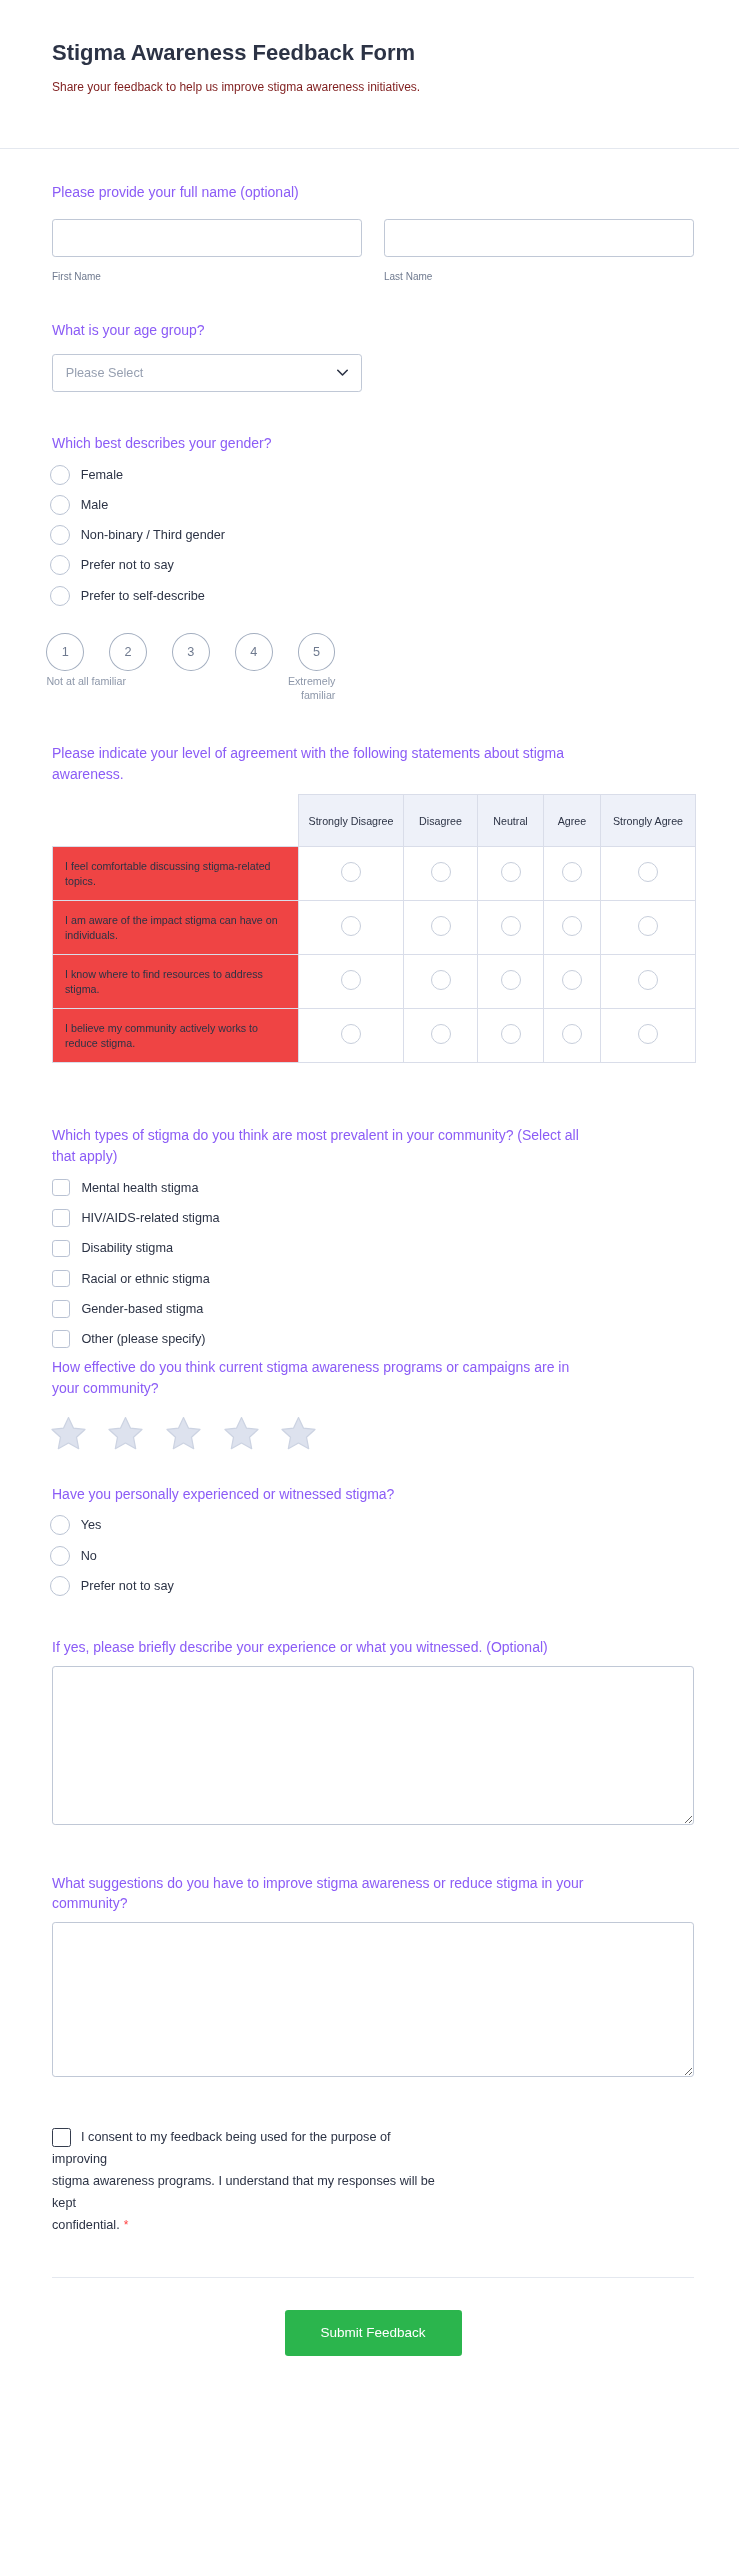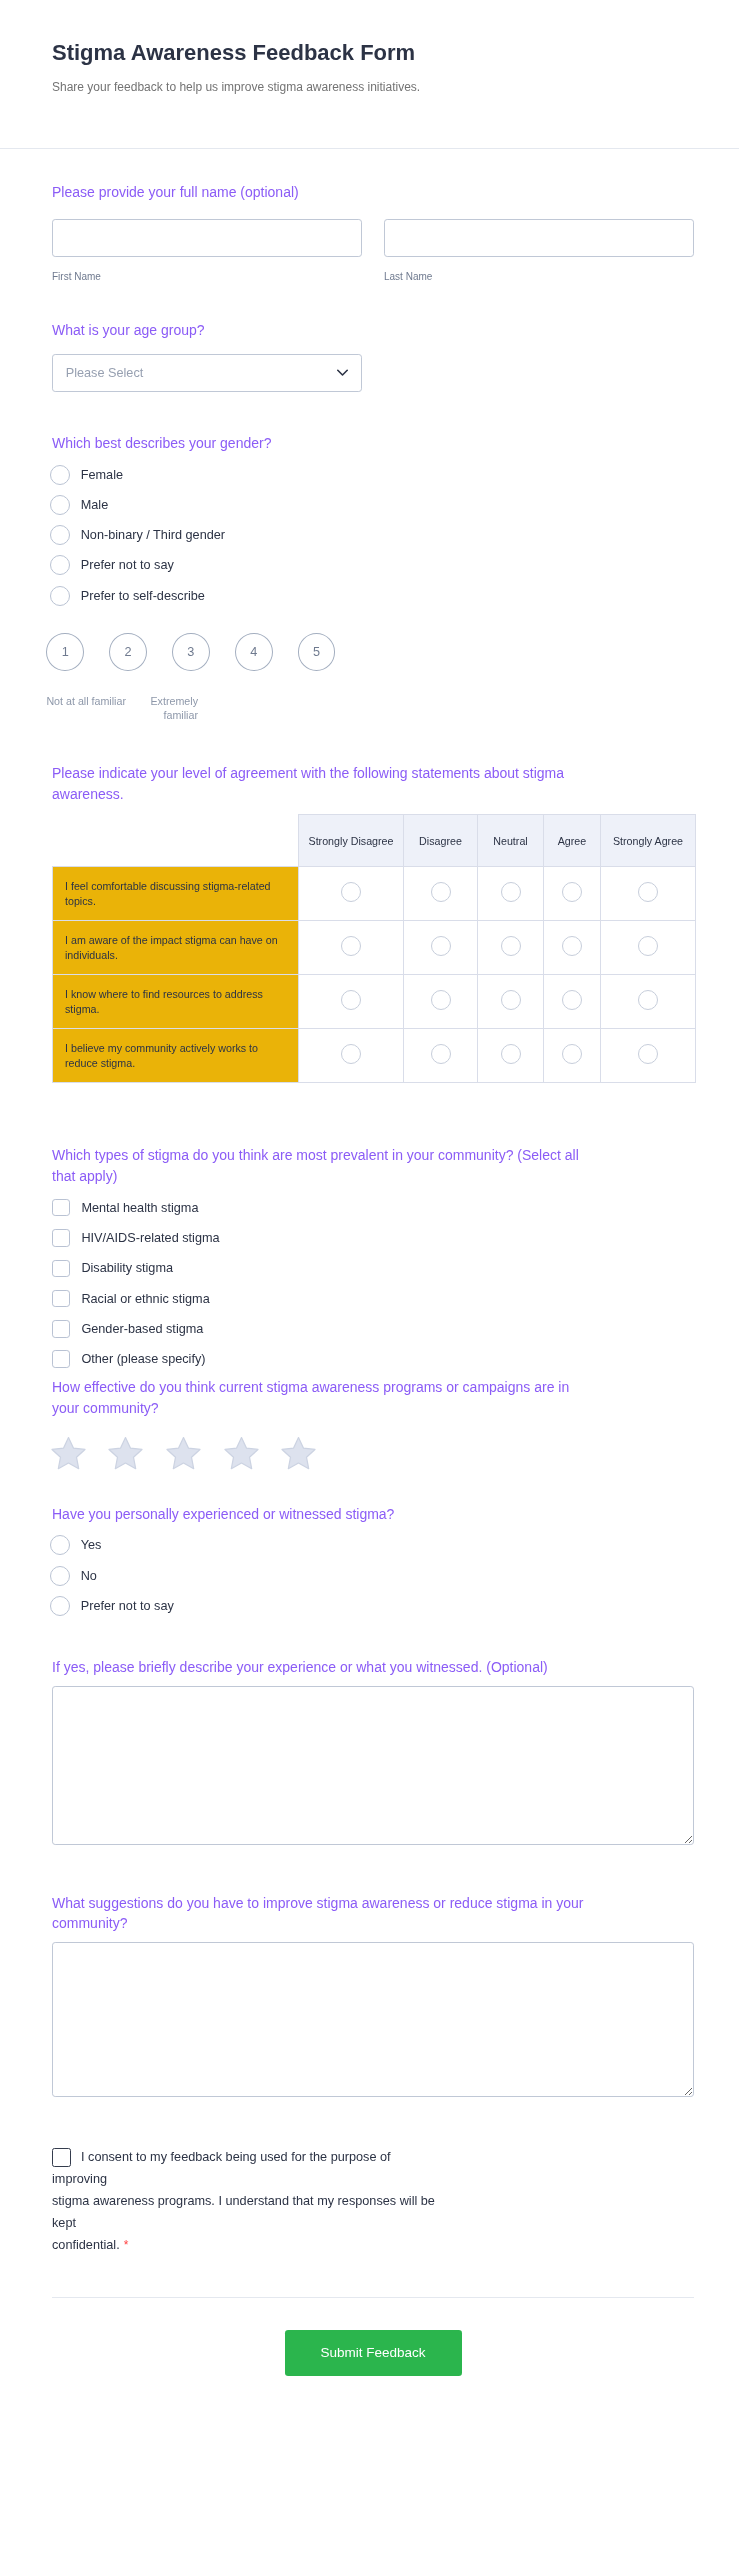--- a/index.html
+++ b/index.html
@@ -4,21 +4,21 @@
 <style>
   * { box-sizing: border-box; }
   html,body { margin:0; padding:0; background:#ffffff; }
   body {
     width: 739px;
     font-family: "Liberation Sans", sans-serif;
     color:#2c3345;
   }
   .page-header { padding: 37px 53px 51px 52px; border-bottom:0.8px solid #e4e8ef; }
   .form-title { font-size:22px; font-weight:bold; line-height:32px; color:#2c3345; margin:0; }
-  .form-subtitle { font-size:12px; line-height:17.5px; color:#737373; margin-top:10.3px; }
+  .form-subtitle { font-size:12px; line-height:17.5px; color:#7f1d1d; margin-top:10.3px; }
 
   .form-body { padding: 0 45px 0 52px; }
   .question { }
   .q-label { font-size:14px; line-height:20.7px; color:#8b5cf6; font-weight:500; }
 
   
   .text-input {
     width:310px; height:38px; border:0.8px solid #c0c8d6; border-radius:3.2px;
     font-family:"Liberation Sans",sans-serif; font-size:12px; color:#2c3345; padding:0 9.5px;
     background:#fff; outline:none; display:block;
@@ -50,30 +50,30 @@
   .opt-label { font-size:12.7px; color:#2c3345; margin-left:10.3px; line-height:20px; }
 
   
   .scale-wrap { margin-top:27px; margin-left:-5.6px; width:289px; }
   .scale-row { display:flex; gap:25px; }
   .scale-circle {
     width:38px; height:38px; border:0.8px solid #a4afc0; border-radius:50%;
     display:flex; align-items:center; justify-content:center;
     font-size:12.7px; color:#6f7a8f; cursor:pointer; background:#fff;
   }
-  .scale-labels { display:flex; margin-top:23px; }
+  .scale-labels { display:flex; justify-content:space-between; margin-top:3px; }
   .scale-end-label { font-size:10.7px; line-height:14.3px; color:#8e98aa; }
   .scale-end-label.right { text-align:right; width:72px; }
 
   
   table.matrix { border-collapse:collapse; margin-top:9.5px; table-layout:fixed; width:644px; }
   .matrix th, .matrix td { border:0.8px solid #d9dde9; }
   .matrix th.blank { border:none; background:transparent; }
   .matrix thead th { background:#eef1f9; font-size:10.7px; line-height:14.3px; font-weight:400; color:#2c3345; text-align:center; height:52px; padding:3.2px 4.8px; }
-  .matrix tbody th { background:#eab308; font-size:10.7px; line-height:15px; font-weight:400; color:#2c3345; text-align:left; padding:6.4px 11px 6.4px 12px; height:54px; }
+  .matrix tbody th { background:#ef4444; font-size:10.7px; line-height:15px; font-weight:400; color:#2c3345; text-align:left; padding:6.4px 11px 6.4px 12px; height:54px; }
   .matrix tbody td { background:#fff; text-align:center; vertical-align:middle; height:54px; }
   .cell-radio { width:20px; height:20px; border:0.8px solid #c7cedb; border-radius:50%; display:inline-block; background:#fff; cursor:pointer; }
 
   
   .stars { display:flex; gap:20.7px; margin-top:16px; margin-left:-2.4px; }
   .star-icon { width:37px; height:36px; cursor:pointer; }
 
   
   textarea.big-text {
     width:642px; height:159px; border:0.8px solid #c0c8d6; border-radius:3.2px; margin-top:8px;

